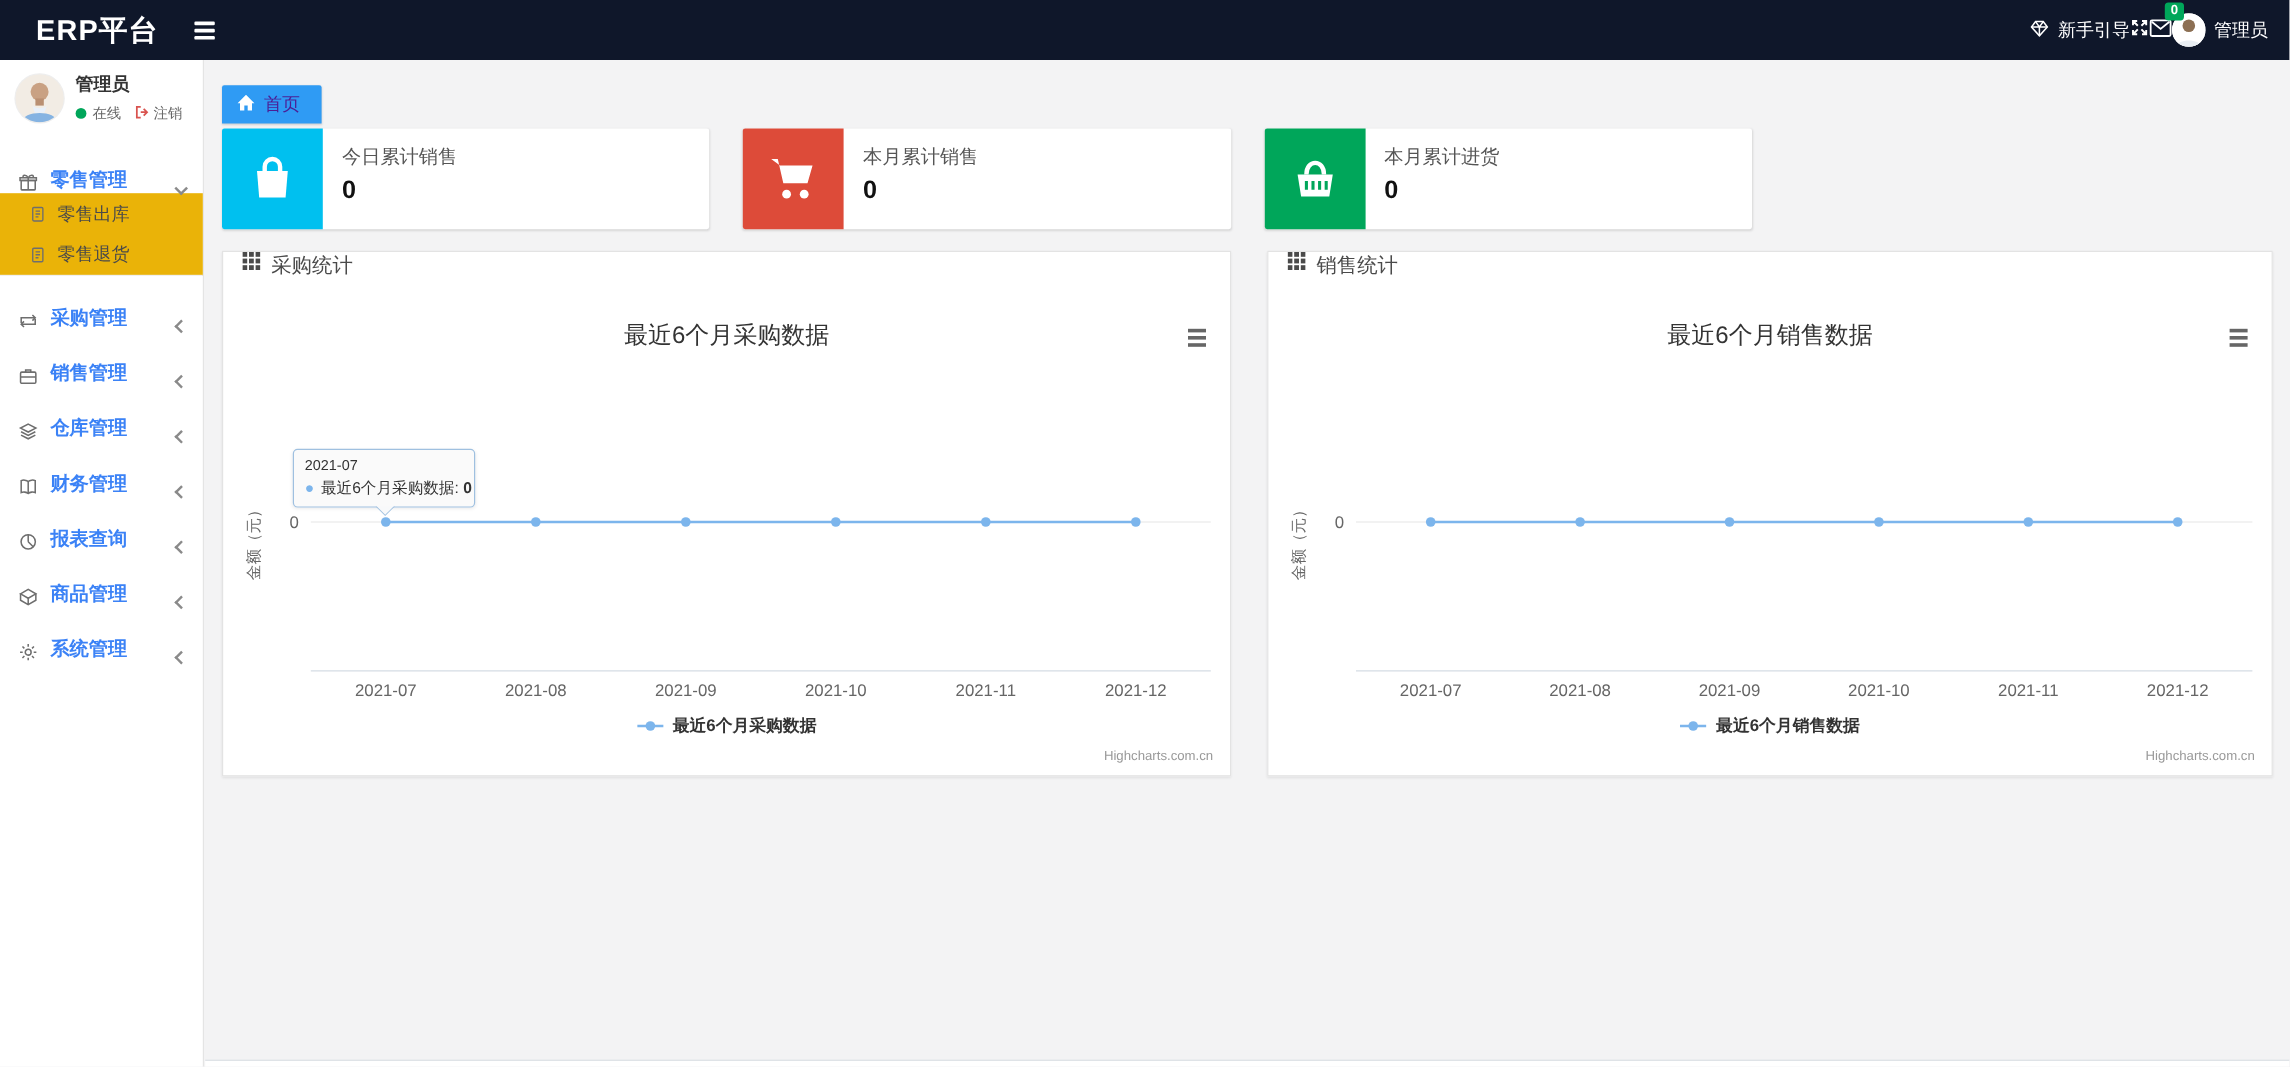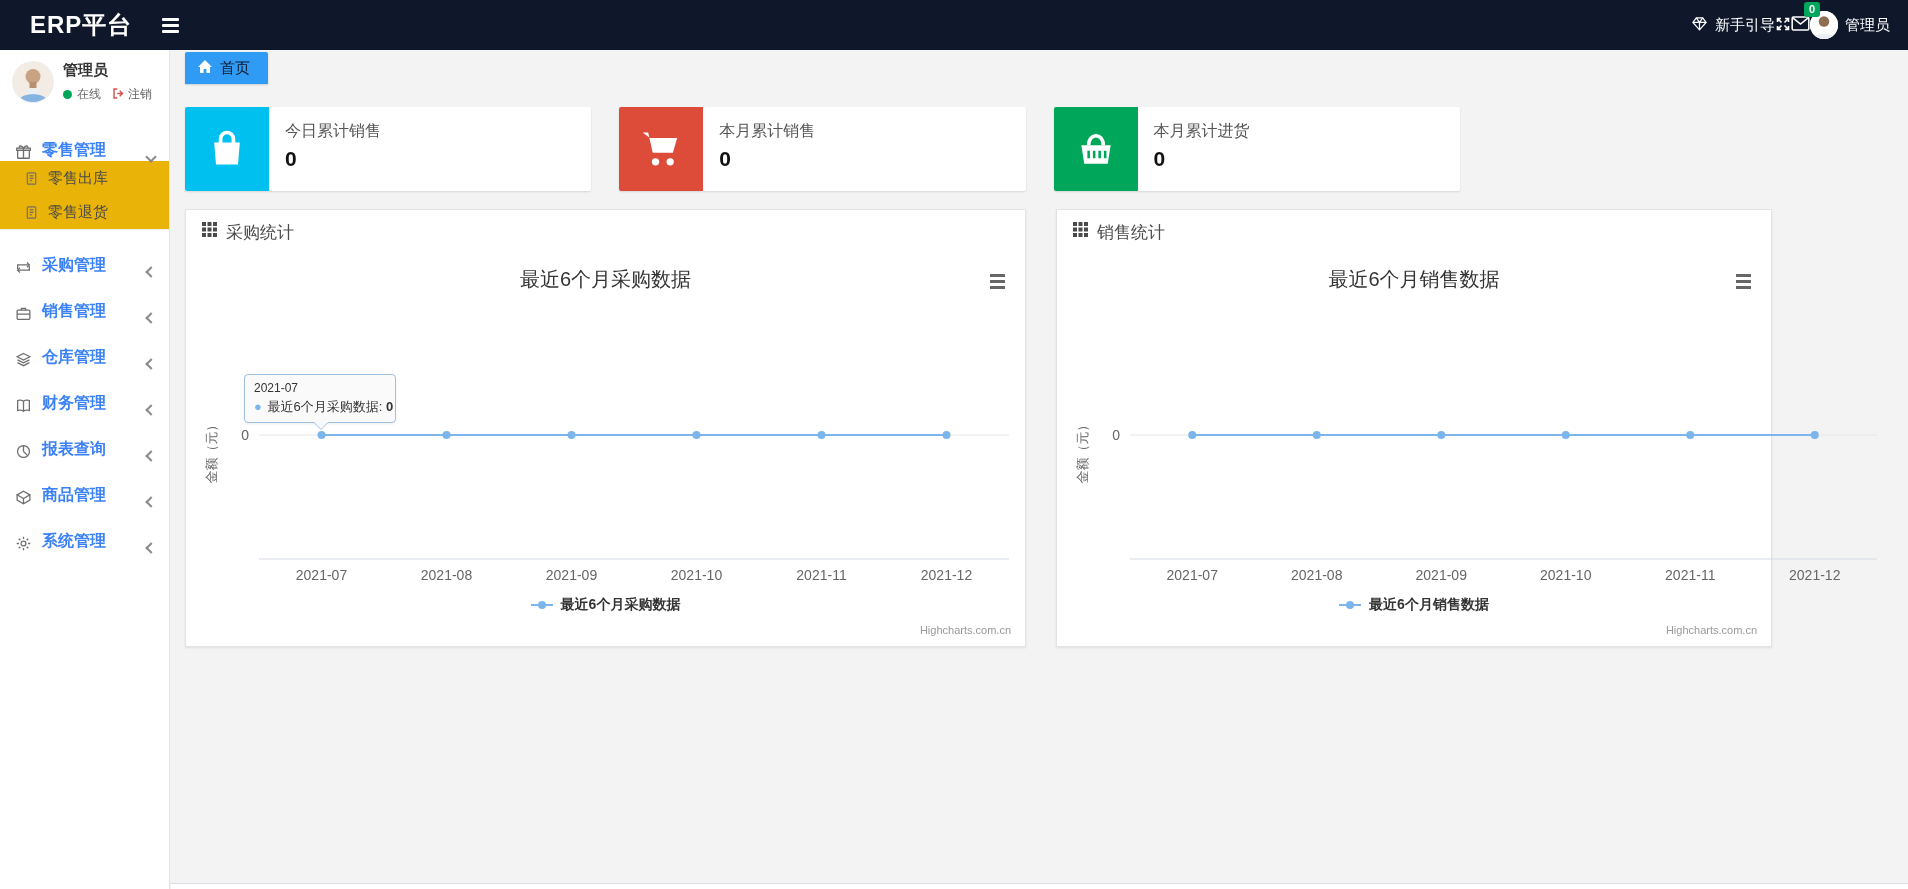--- a/index.html
+++ b/index.html
@@ -33,33 +33,33 @@
   .menu-item .mi-label { flex:1; }
   .chev { width:8px; height:8px; border-left:2px solid #8a8a8a; border-bottom:2px solid #8a8a8a; flex:none; }
   .chev-left { transform:rotate(45deg); }
   .chev-down { transform:rotate(-45deg); margin-top:-4px; }
   .submenu { list-style:none; background:#eab308; border-bottom:1px solid #f0f0f0; }
   .submenu-item { display:flex; align-items:center; height:34px; padding:0 14px 0 24px; cursor:pointer; font-size:15px; color:#4a4a4a; }
   .submenu-item .mi-icon { width:15px; height:15px; margin-right:9px; display:flex; }
 
   
   .content { position:absolute; left:171px; top:50px; right:0; bottom:6px; background:#f3f3f4; }
-  .tab-home { position:absolute; left:14px; top:2px; height:32px; display:flex; align-items:center; gap:7px; background:#2f9bf4; color:#0f172a; font-size:15px; padding:0 18px 0 12px; border-radius:2px 2px 0 0; cursor:pointer; box-shadow:0 1px 2px rgba(0,0,0,.15); }
+  .tab-home { position:absolute; left:14px; top:21px; height:32px; display:flex; align-items:center; gap:7px; background:#2f9bf4; color:#4c1d95; font-size:15px; padding:0 18px 0 12px; border-radius:2px 2px 0 0; cursor:pointer; box-shadow:0 1px 2px rgba(0,0,0,.15); }
 
   .cards { position:absolute; left:14px; top:57px; width:1709px; display:grid; grid-template-columns:repeat(4,1fr); gap:28px; }
   .info-box { background:#fff; height:84px; display:flex; box-shadow:0 1px 2px rgba(0,0,0,.12); border-radius:2px; }
   .info-icon { width:84px; height:84px; flex:none; display:flex; align-items:center; justify-content:center; border-radius:2px 0 0 2px; }
   .info-body { padding:14px 0 0 16px; }
   .info-label { font-size:16px; color:#555; margin-bottom:5px; }
   .info-value { font-size:21px; font-weight:bold; color:#111; }
 
   .panel { position:absolute; top:159px; background:#fff; border:1px solid #e3e3e3; box-shadow:0 1px 2px rgba(0,0,0,.08); height:438px; }
   .panel-1 { left:14px; width:841px; }
-  .panel-2 { left:885px; width:716px; }
-  .panel-header { height:44px; display:flex; align-items:center; gap:9px; padding:0 16px; font-size:17px; color:#4a4a4a; }
+  .panel-2 { left:885px; width:838px; }
+  .panel-header { height:44px; display:flex; gap:9px; padding:0 16px; font-size:17px; color:#4a4a4a; }
   .chart { position:relative; height:392px; width:100%; }
   .hc-title { position:absolute; top:12px; left:0; right:0; text-align:center; font-size:20px; color:#333; }
   .hc-menu { position:absolute; top:16px; right:16px; width:24px; height:22px; display:flex; flex-direction:column; justify-content:center; gap:3px; cursor:pointer; border-radius:3px; }
   .hc-menu span { display:block; width:15px; height:3px; background:#666; margin:0 auto; }
   .hc-legend { position:absolute; top:342px; left:0; right:0; display:flex; justify-content:center; align-items:center; gap:8px; font-size:14px; font-weight:bold; color:#333; cursor:pointer; }
   .hc-credits { position:absolute; top:370px; right:14px; font-size:11px; color:#999; cursor:pointer; }
   .hc-svg { position:absolute; top:0; left:0; }
   .hc-tooltip { position:absolute; left:58px; top:120px; width:152px; background:rgba(250,250,250,.96); border:1px solid #9fc0e0; border-radius:4px; padding:6px 9px; z-index:5; box-shadow:0 1px 3px rgba(0,0,0,.08); }
   .hc-tooltip .tt-date { font-size:12px; color:#333; margin-bottom:3px; }
   .hc-tooltip .tt-row { font-size:13px; color:#333; white-space:nowrap; }

